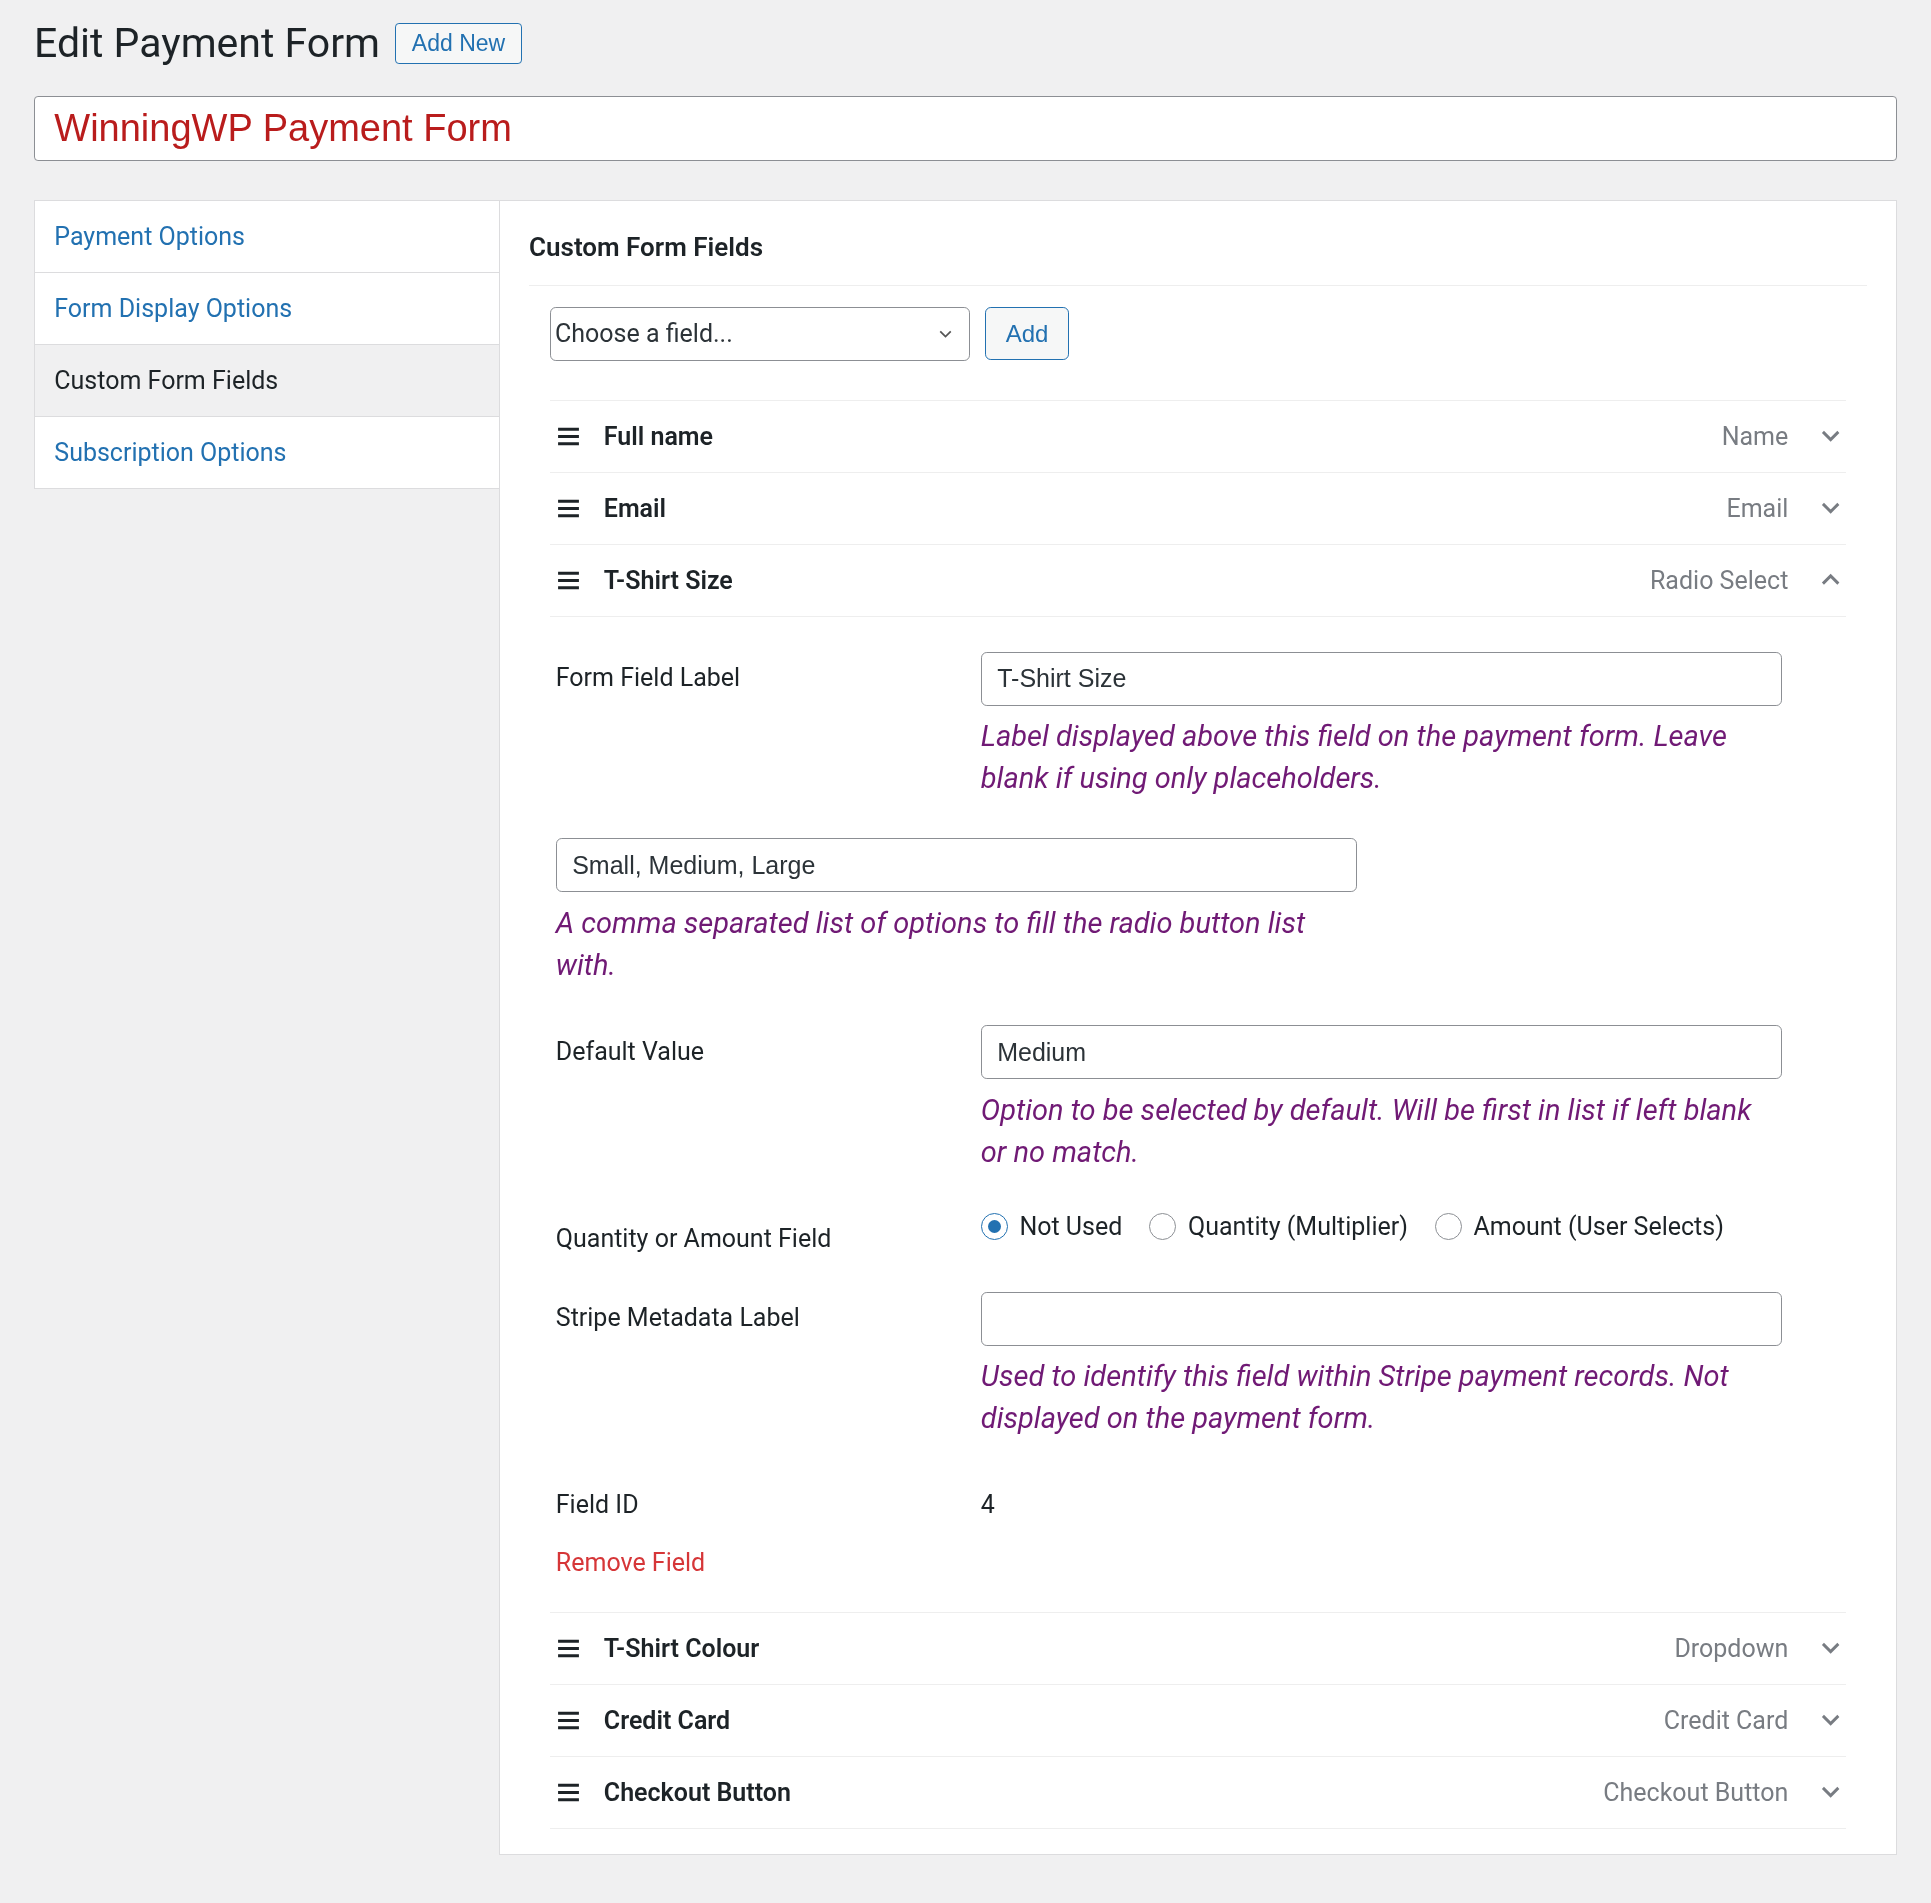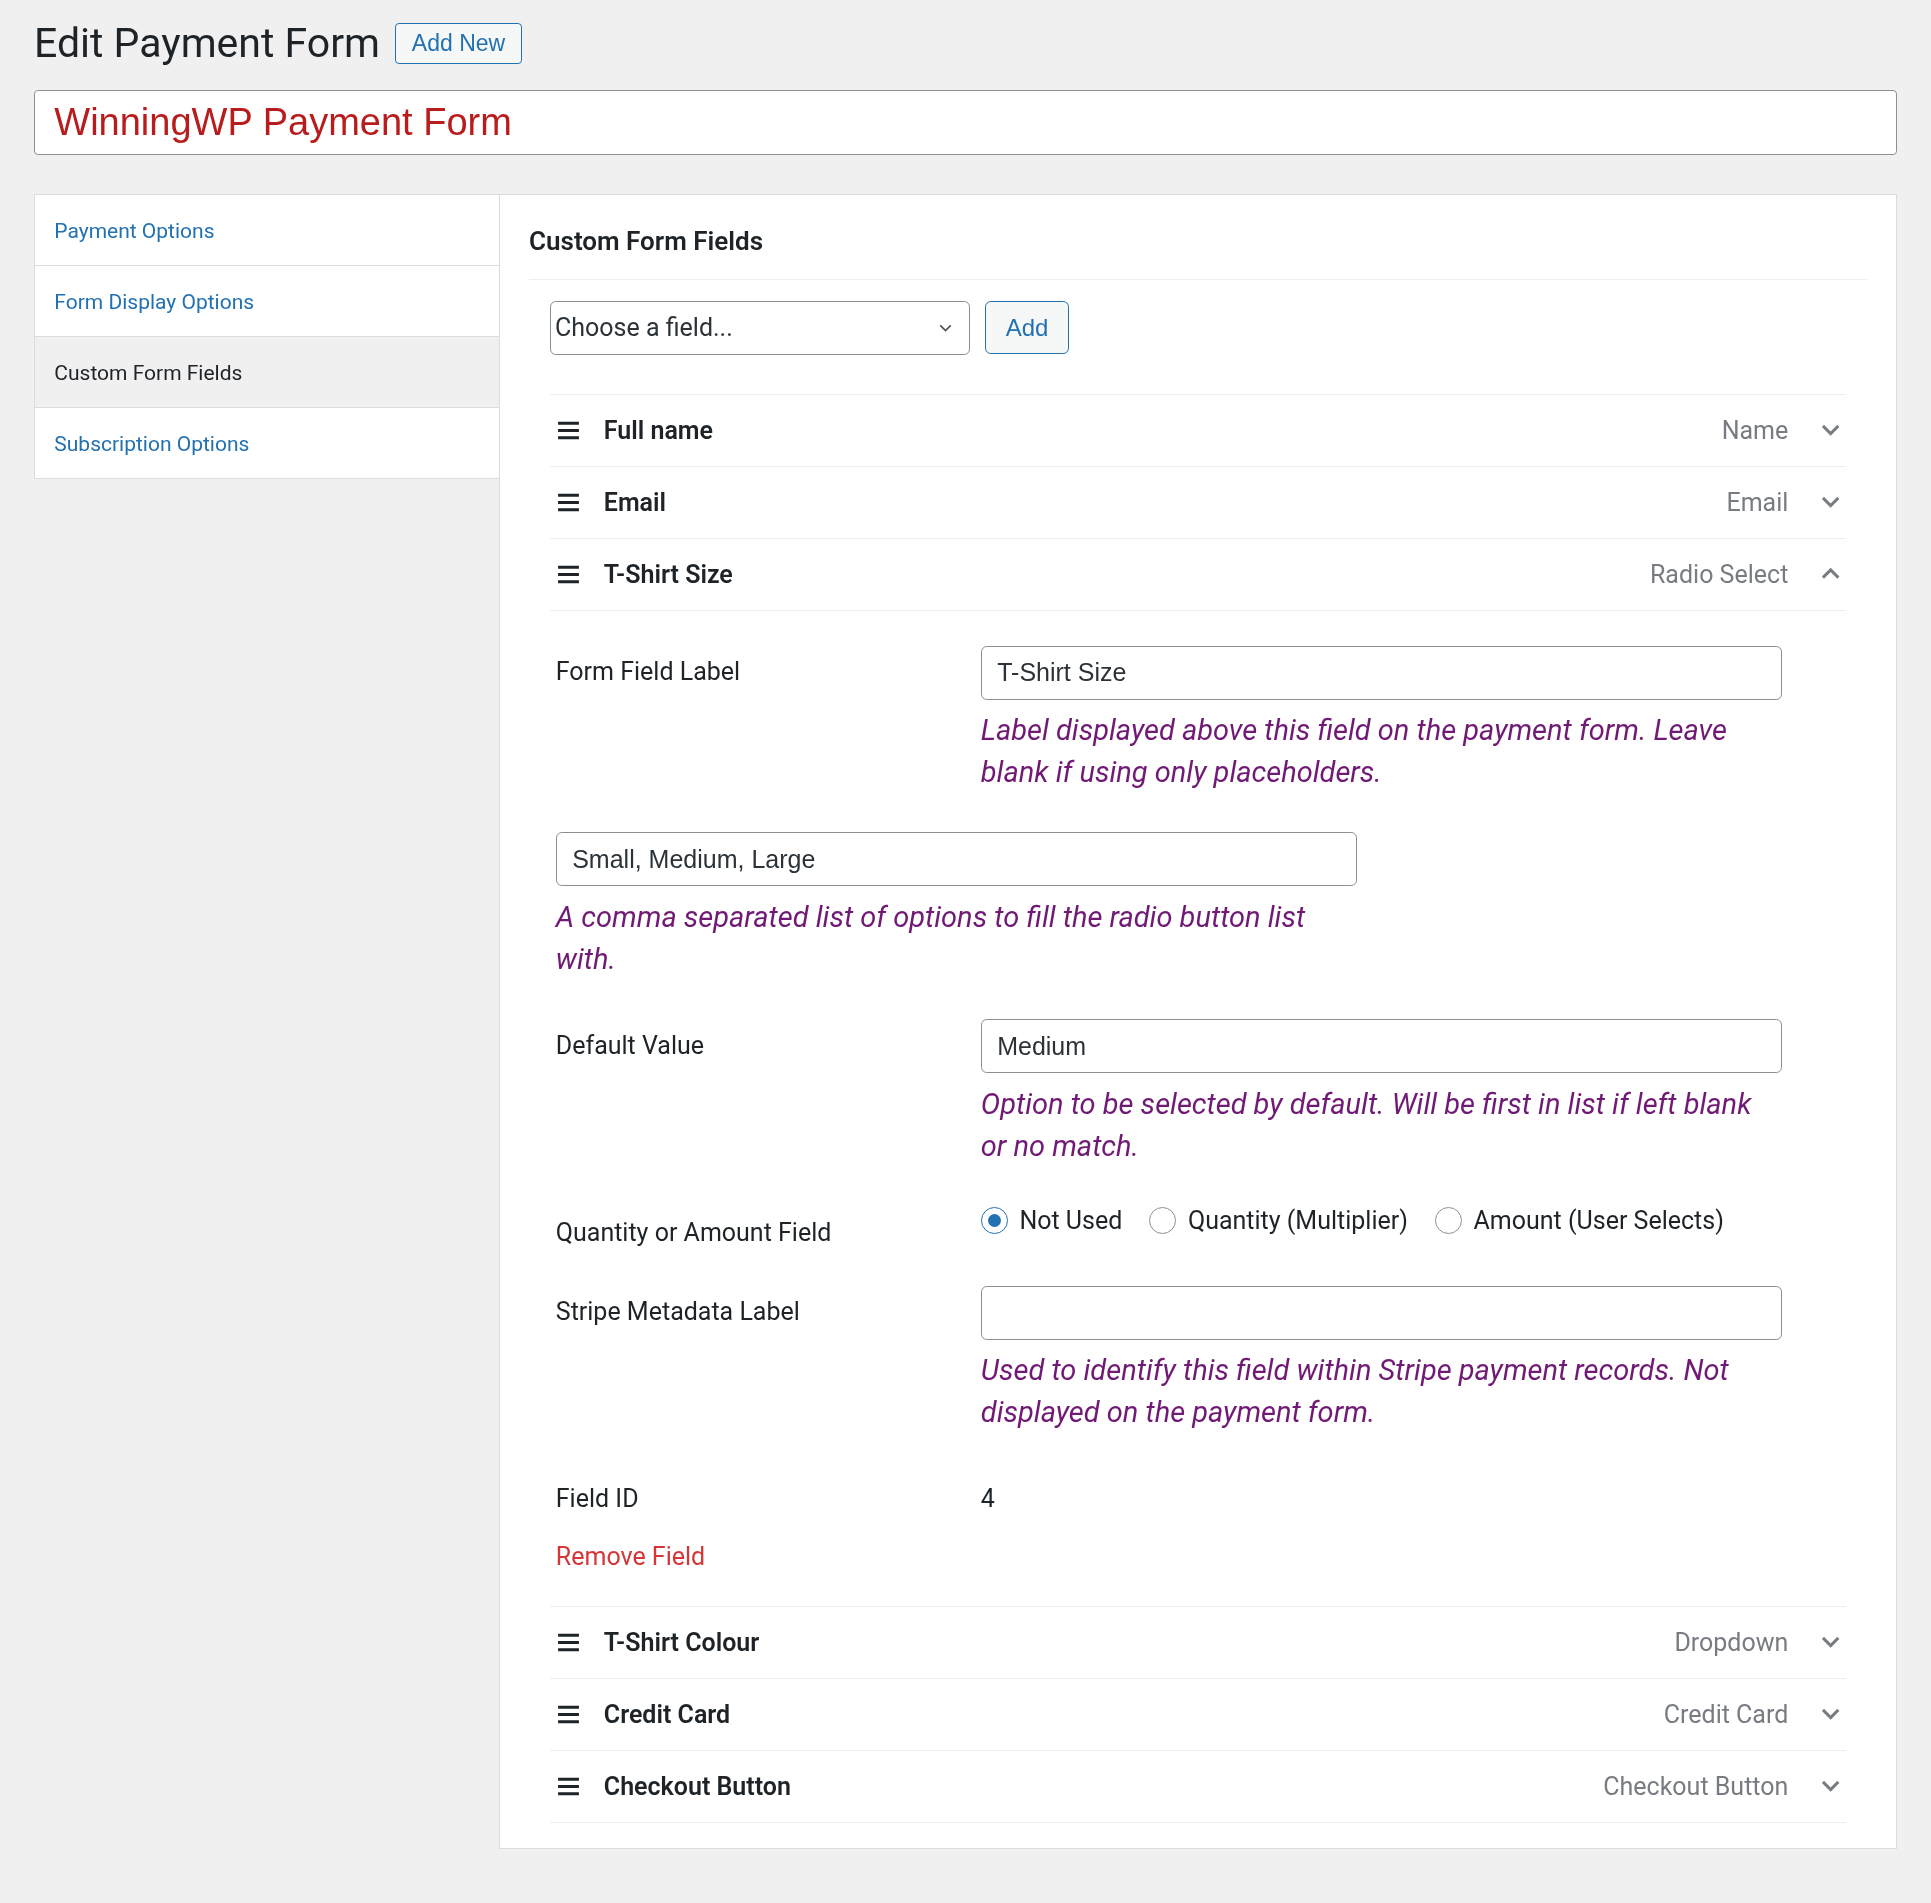--- a/index.html
+++ b/index.html
@@ -7,21 +7,21 @@
   font-family: -apple-system, BlinkMacSystemFont, "Segoe UI", Roboto, Helvetica, Arial, sans-serif;
   background: #f0f0f1;
   color: #1d2327;
   font-size: 24px;
   padding: 19.3px 34px 34px 34px;
 }
 .page-header {
   display: flex;
   align-items: center;
   gap: 15.4px;
-  margin-bottom: 23px;
+  margin-bottom: 29px;
 }
 .page-title {
   font-size: 41px;
   font-weight: 400;
   color: #1d2327;
 }
 .add-new-btn {
   border: 1px solid #2271b1;
   color: #2271b1;
   background: #f6f7f7;
@@ -59,21 +59,21 @@
 }
 .sidebar-item {
   padding: 21px 19.3px;
   border-bottom: 1px solid #dcdcde;
   background: #fff;
   cursor: pointer;
 }
 .sidebar-item a {
   color: #2271b1;
   text-decoration: none;
-  font-size: 21px;
+  font-size: 25px;
 }
 .sidebar-item.active {
   background: #f0f0f1;
   border-right: none;
 }
 .sidebar-item.active a {
   color: #1d2327;
 }
 .sidebar-item:last-child {
   border-bottom: none;

